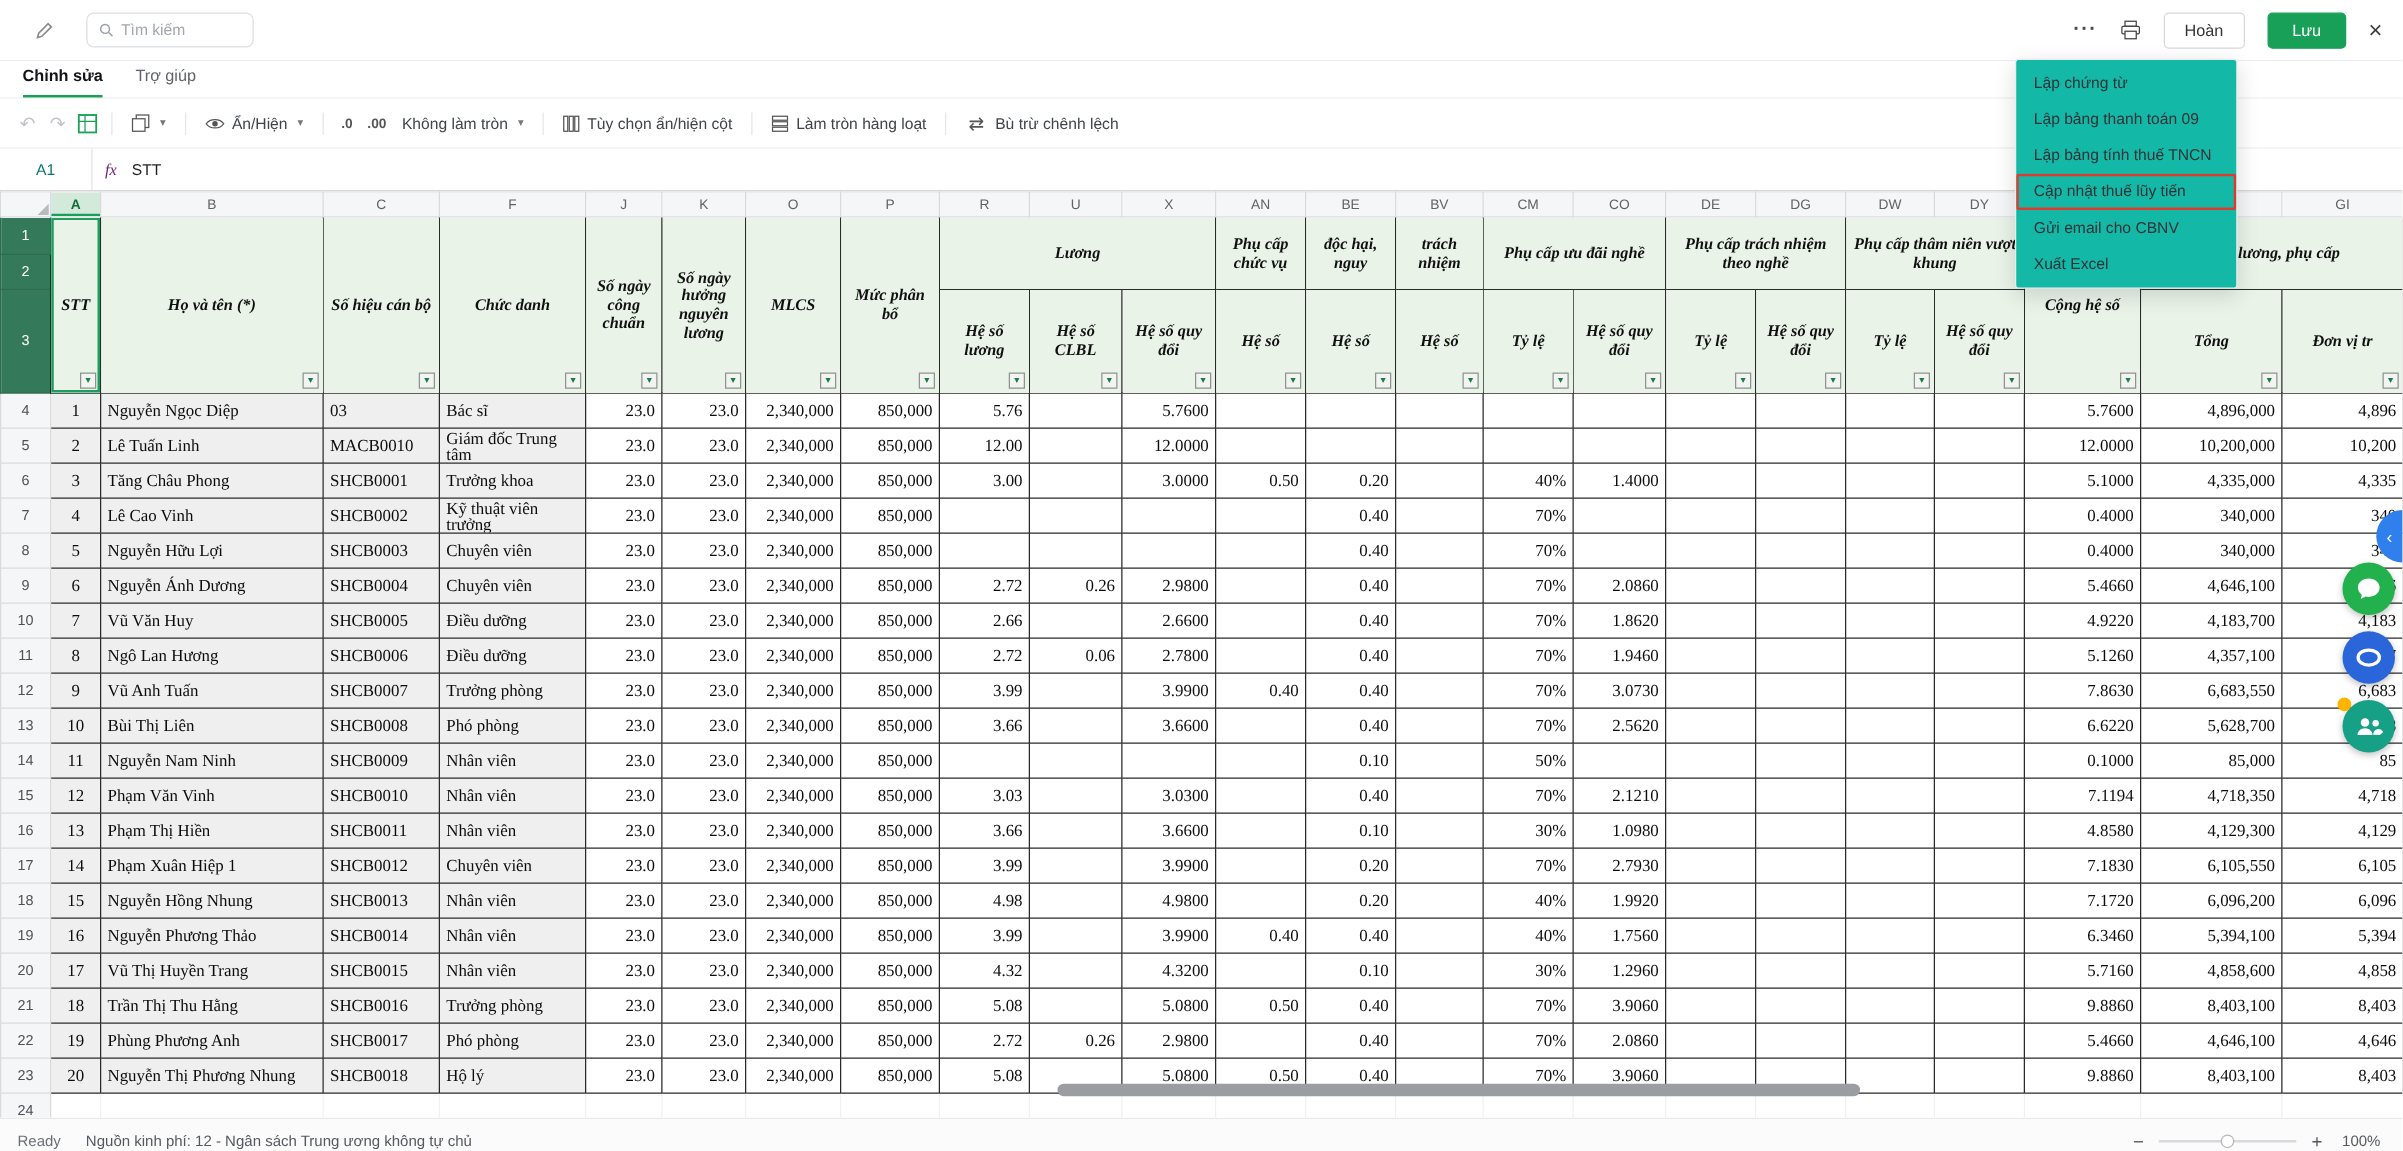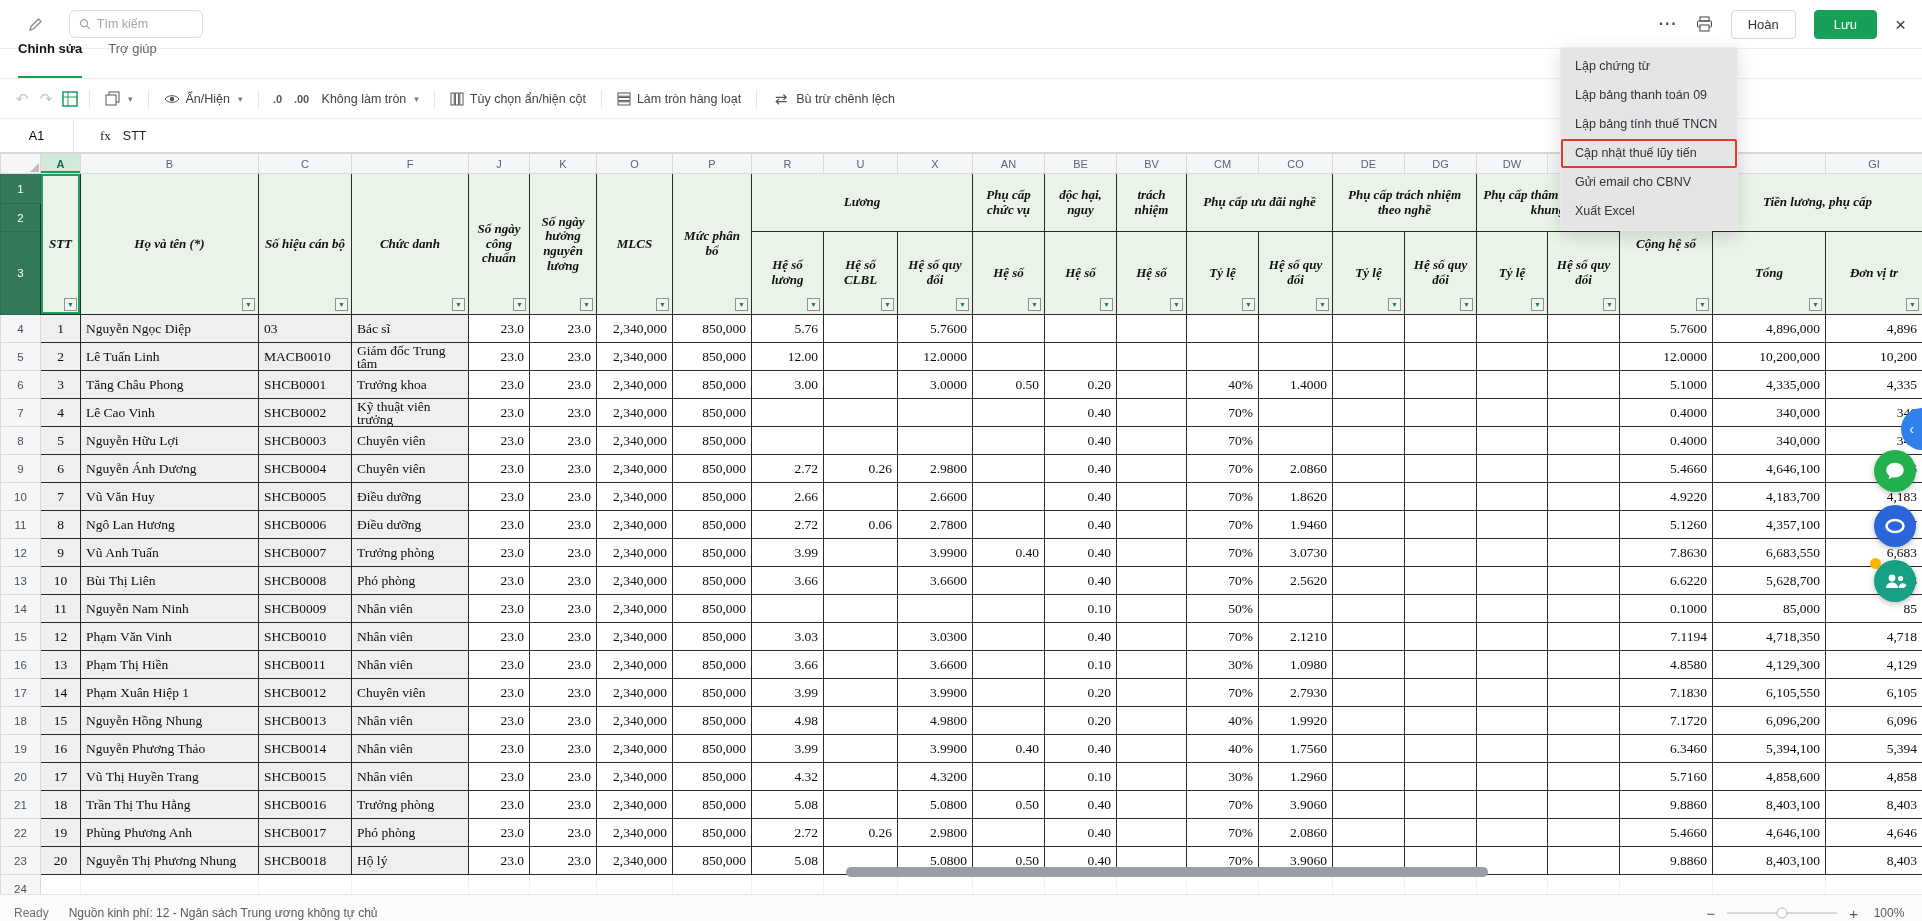--- a/index.html
+++ b/index.html
@@ -15,34 +15,34 @@
   .search input::placeholder{color:#a2a7ad;}
   .topbar-right{margin-left:auto;display:flex;align-items:center;gap:18px;}
   .icon-btn{background:none;border:0;font-size:17px;color:#4a4a4a;cursor:pointer;display:flex;align-items:center;line-height:1;font-family:inherit;}
   .more{font-weight:700;letter-spacing:1px;font-size:16px;}
   .btn{font-size:13px;border-radius:4px;padding:6px 16px;cursor:pointer;font-family:inherit;}
   .btn.ghost{background:#fff;border:1px solid #d5d8dc;color:#333;}
   .btn.primary{background:var(--accent);border:1px solid var(--accent);color:#fff;padding:6px 19px;}
   .close{font-size:19px;color:#3c3c3c;}
 
   .tabs{height:30px;display:flex;align-items:flex-end;gap:26px;padding:0 18px;border-bottom:1px solid #ededed;background:#fff;}
-  .tab{font-size:13px;color:#5f6368;padding-bottom:22px;cursor:pointer;}
+  .tab{font-size:13px;color:#5f6368;padding-bottom:10px;cursor:pointer;}
   .tab.active{color:#121316;font-weight:700;box-shadow:inset 0 -2px 0 var(--accent);}
 
   .toolbar{height:40px;display:flex;align-items:center;padding:0 10px;border-bottom:1px solid #ededed;font-size:12.5px;color:#3f434a;background:#fff;}
   .tbi{display:flex;align-items:center;justify-content:center;min-width:24px;height:26px;border-radius:4px;font-size:15px;color:#555;cursor:pointer;}
   .tbi.dim{color:#c0c3c7;}
   .tb-btn{display:flex;align-items:center;gap:6px;height:28px;padding:0 8px;border-radius:4px;cursor:pointer;white-space:nowrap;}
   .chev{font-size:9px;color:#777;margin-left:2px;}
   .sep{width:1px;height:18px;background:#e4e6e8;margin:0 7px;}
   .dec{font-size:11px;font-weight:700;color:#555;}
 
   .formulabar{height:34px;display:flex;align-items:center;border-bottom:1px solid #d7d7d7;background:#fff;}
-  .namebox{width:74px;align-self:stretch;display:flex;align-items:center;justify-content:center;font-size:12.5px;color:#000000;border-right:1px solid #e4e4e4;cursor:pointer;}
-  .fx{font-family:"Liberation Serif","DejaVu Serif",serif;color:#0f172a;font-size:13px;margin:0 12px 0 26px;}
+  .namebox{width:74px;align-self:stretch;display:flex;align-items:center;justify-content:center;font-size:12.5px;color:#0f766e;border-right:1px solid #e4e4e4;cursor:pointer;}
+  .fx{font-family:"Liberation Serif","DejaVu Serif",serif;font-style:italic;color:#701a75;font-size:13px;margin:0 12px 0 10px;}
   .fvalue{font-size:12.5px;color:#222;}
 
   .grid-wrap{position:relative;height:741px;overflow:hidden;background:#fff;}
   table.sheet{border-collapse:collapse;table-layout:fixed;width:1922px;}
   .sheet th,.sheet td{overflow:hidden;}
   .letter{background:#f5f6f7;border:1px solid #d8dadc;font-size:11px;font-weight:400;color:#5f6368;text-align:center;}
   .letter.Lsel{background:#d3e9da;color:#146c3d;font-weight:700;box-shadow:inset 0 -2px 0 var(--accent);}
   .corner{background:#f5f6f7;border:1px solid #d8dadc;position:relative;}
   .tri{position:absolute;right:1px;bottom:1px;width:0;height:0;border-left:9px solid transparent;border-bottom:9px solid #b9bcbf;}
   .gut{background:#f5f6f7;border:1px solid #d8dadc;font-size:11.5px;font-weight:400;color:#4d5156;text-align:center;}
@@ -61,21 +61,21 @@
   .hthumb{position:absolute;left:806px;width:642px;height:10px;background:#9a9da1;border-radius:5px;cursor:pointer;}
 
   .statusbar{height:37px;display:flex;align-items:center;padding:0 14px;background:#fbfbfc;border-top:1px solid #e3e3e3;font-size:12px;color:#6b6f75;}
   .sinfo{margin-left:20px;color:#55595f;}
   .zoom{margin-left:auto;display:flex;align-items:center;gap:12px;color:#55595f;}
   .zoombtn{font-size:15px;cursor:pointer;line-height:1;}
   .slider{width:110px;height:2px;background:#d7d9dc;position:relative;cursor:pointer;}
   .thumb{position:absolute;left:50%;top:50%;transform:translate(-50%,-50%);width:11px;height:11px;border-radius:50%;background:#fff;border:1px solid #b7babd;}
   .zl{width:38px;text-align:center;}
 
-  .menu{position:absolute;left:1560px;top:47px;width:178px;background:#e5e5e5;border:1px solid #ebebeb;border-radius:3px;box-shadow:0 5px 18px rgba(0,0,0,.14);padding:4px 0;z-index:60;}
+  .menu{position:absolute;left:1612px;top:47px;width:178px;background:#14b8a6;border:1px solid #ebebeb;border-radius:3px;box-shadow:0 5px 18px rgba(0,0,0,.14);padding:4px 0;z-index:60;}
   .mi{height:29px;line-height:29px;padding:0 14px;font-size:12.5px;color:#2f3338;cursor:pointer;white-space:nowrap;}
   .mi-hl{box-shadow:inset 0 0 0 2px var(--hl);border-radius:2px;}
 
   .side-toggle{position:absolute;right:0;top:408px;width:21px;height:42px;background:#2f80ed;border-radius:21px 0 0 21px;color:#fff;display:flex;align-items:center;justify-content:center;font-size:14px;z-index:40;cursor:pointer;}
   .fab{position:absolute;right:6px;width:42px;height:42px;border-radius:50%;display:flex;align-items:center;justify-content:center;z-index:40;cursor:pointer;box-shadow:0 2px 6px rgba(0,0,0,.25);}
   .fab1{top:450px;background:#23b14d;}
   .fab2{top:505px;background:#2a66d9;}
   .fab3{top:560px;background:#16a085;}
   .badge{position:absolute;left:-4px;top:-2px;width:11px;height:11px;border-radius:50%;background:#ffb400;}
 </style>

